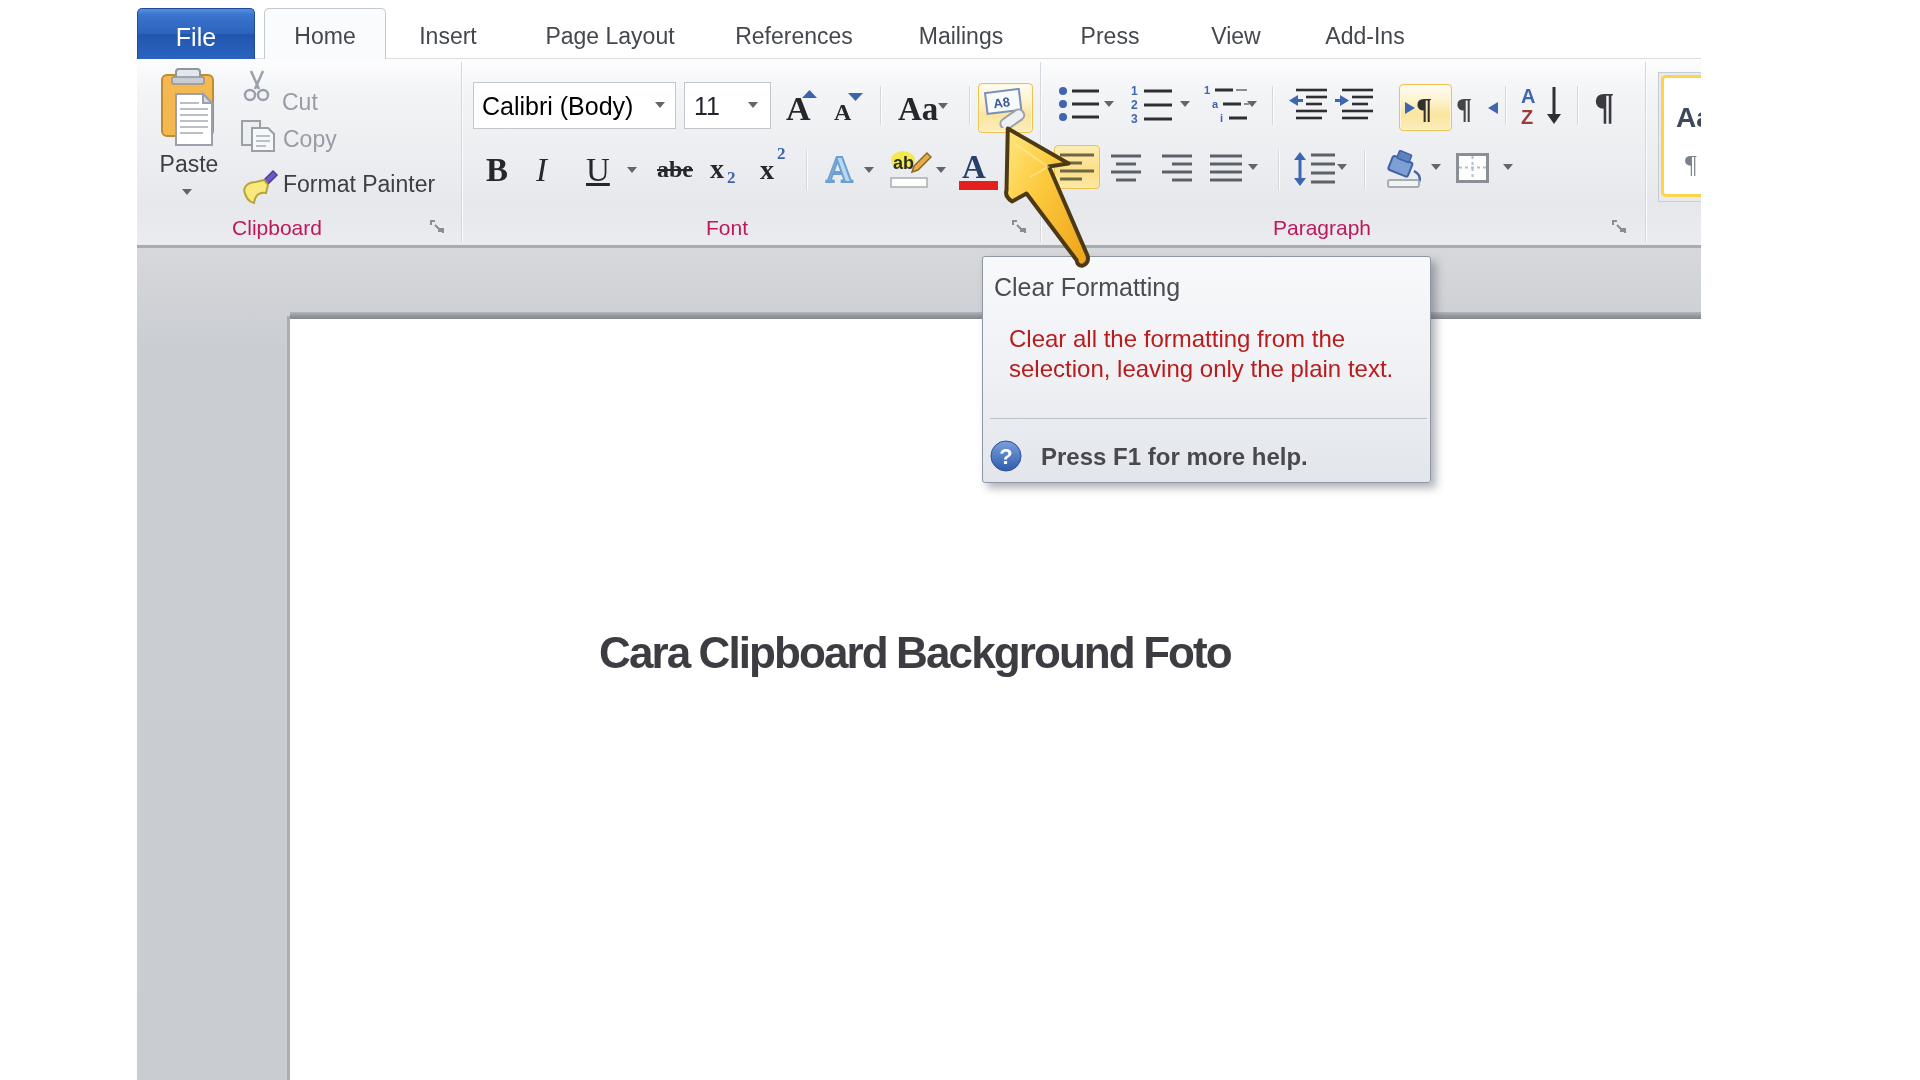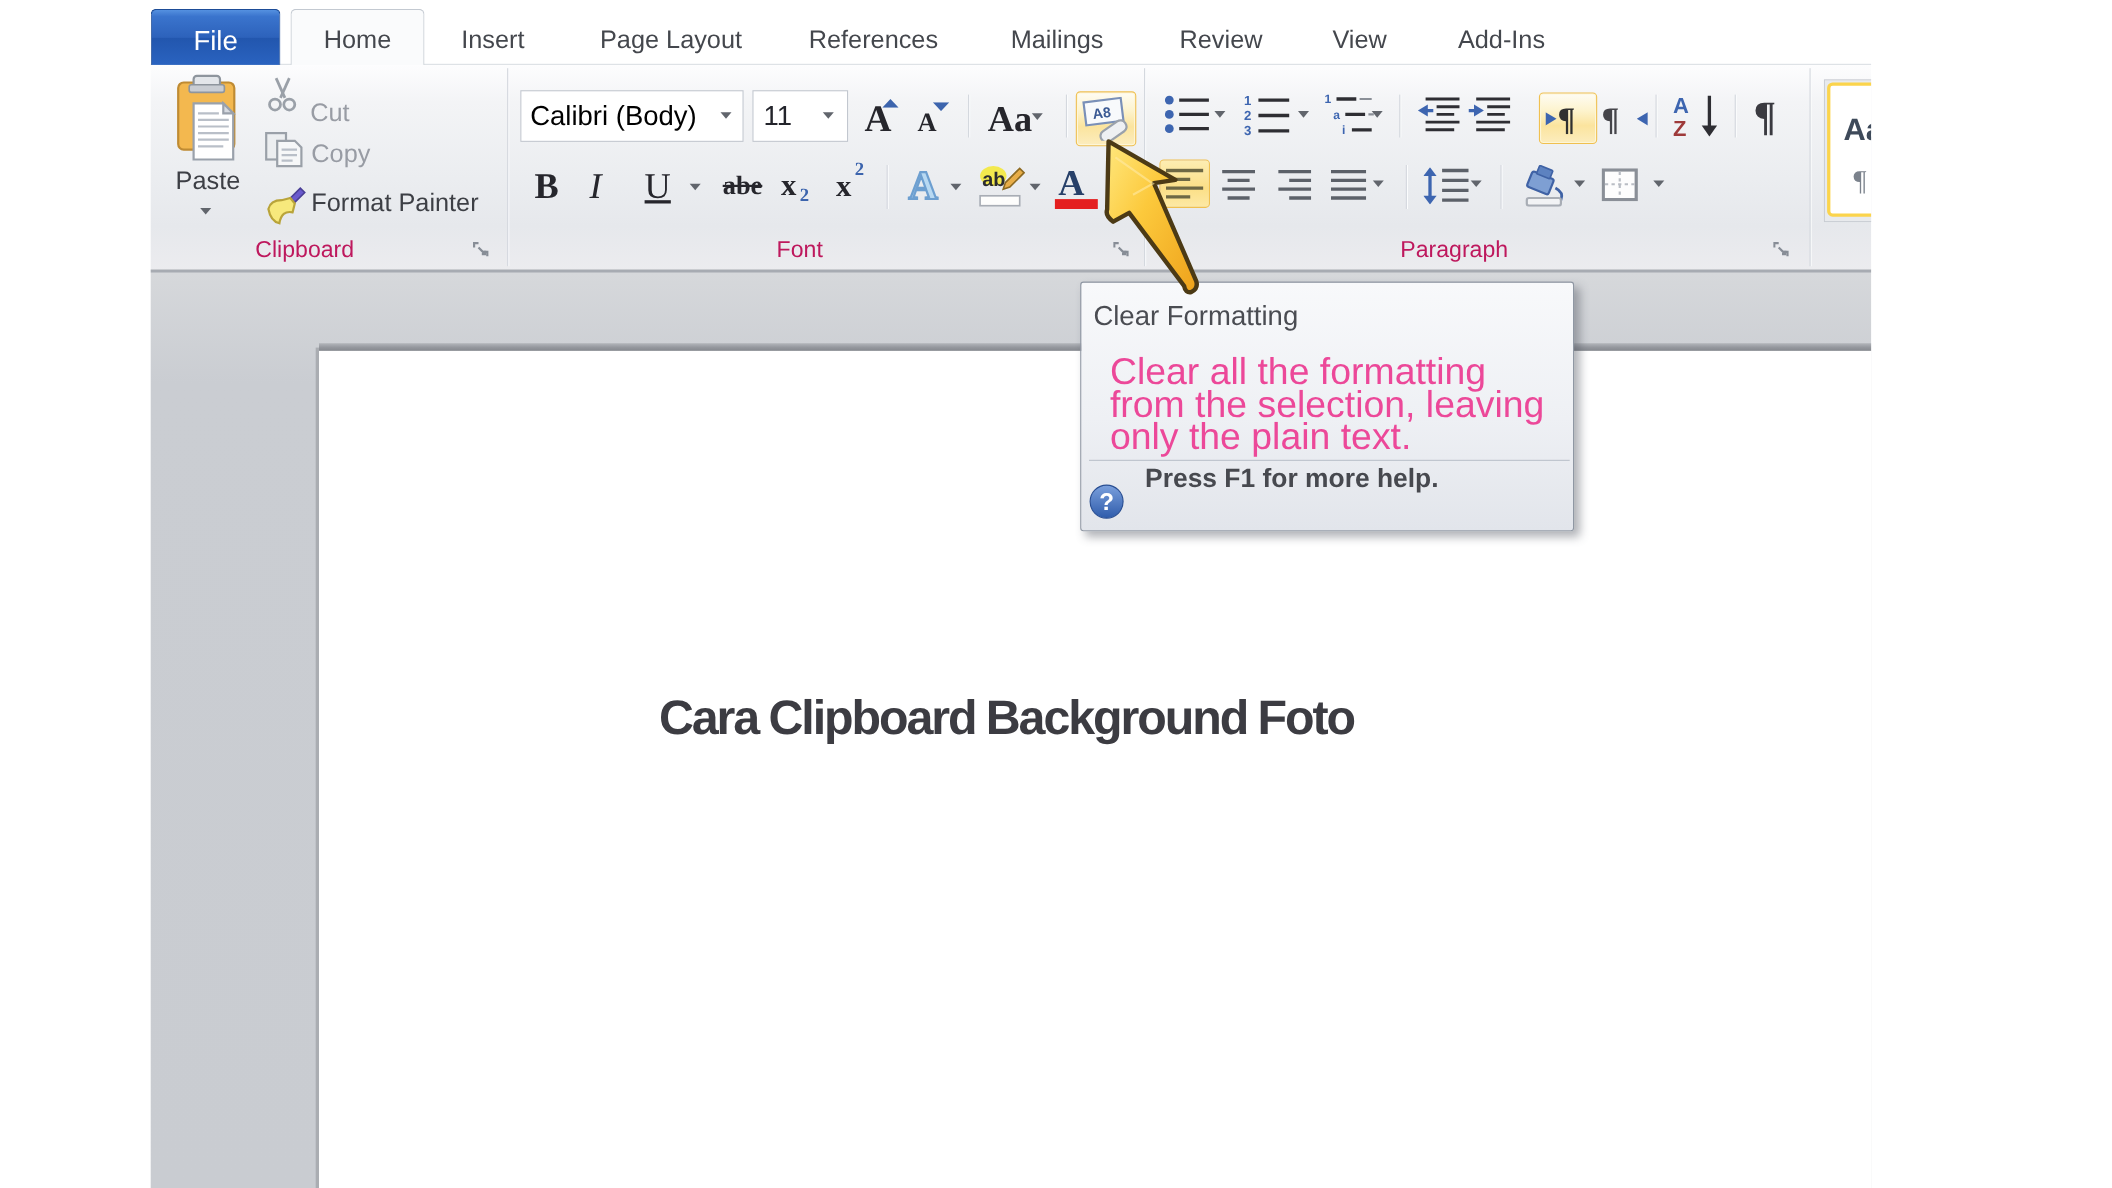--- a/index.html
+++ b/index.html
@@ -35,21 +35,21 @@
  background:linear-gradient(180deg,#5591e0 0%,#3a74cd 12%,#2d62bb 50%,#2256ae 51%,#2a63c0 100%);
  border:1px solid #1d4c97;border-bottom:none;box-sizing:border-box"></div>
 <div class="abs" style="left:196px;top:23px;transform:translateX(-50%);color:#ffffff;font-size:25px">File</div>
 <div class="abs" style="left:264px;top:8px;width:122px;height:51px;border-radius:5px 5px 0 0;
  background:#fafbfc;border:1px solid #c3c9d1;border-bottom:none;box-sizing:border-box"></div>
 <div class="tab" style="left:325px">Home</div>
 <div class="tab" style="left:448px">Insert</div>
 <div class="tab" style="left:610px">Page Layout</div>
 <div class="tab" style="left:794px">References</div>
 <div class="tab" style="left:961px">Mailings</div>
-<div class="tab" style="left:1110px">Review</div>
+<div class="tab" style="left:1110px">Press</div>
 <div class="tab" style="left:1236px">View</div>
 <div class="tab" style="left:1365px">Add-Ins</div>
 
 <svg class="abs" style="left:159px;top:66px" width="62" height="86" viewBox="0 0 62 86">
  <rect x="3" y="9" width="51" height="61" rx="5" fill="#f3b84f" stroke="#bf8b33" stroke-width="2"></rect>
  <rect x="17" y="3" width="24" height="12" rx="3" fill="#e3e6ea" stroke="#8e959d" stroke-width="2"></rect>
  <rect x="13" y="11" width="32" height="7" rx="2" fill="#c9cdd3" stroke="#8e959d" stroke-width="1.5"></rect>
  <g>
   <path d="M17 28 h27 l9 9 v42 h-36 z" fill="#ffffff" stroke="#9aa1ab" stroke-width="2"></path>
   <path d="M44 28 l9 9 h-9 z" fill="#d7dbe1" stroke="#9aa1ab" stroke-width="2"></path>
@@ -323,33 +323,33 @@
 <div class="abs" style="left:287px;top:316px;width:3px;height:764px;background:#aaadb2"></div>
 <div class="abs" style="left:290px;top:319px;width:1411px;height:761px;background:#ffffff"></div>
 <div class="abs" style="left:599px;top:628px;font-size:44px;font-weight:bold;color:#3c3c42;
  letter-spacing:-1.9px;word-spacing:-1px">Cara Clipboard Background Foto</div>
 
 <div class="abs" style="left:982px;top:256px;width:449px;height:227px;
  background:linear-gradient(180deg,#f8f9fb 0%,#eef0f4 55%,#e2e5eb 100%);
  border:1px solid #8f97a3;border-radius:3px;box-sizing:border-box;
  box-shadow:5px 5px 9px rgba(80,85,95,0.45)"></div>
 <div class="abs" style="left:994px;top:273px;font-size:25px;font-weight:normal;color:#4a4c52">Clear Formatting</div>
-<div class="abs" style="left:1009px;top:324px;font-size:34px;color:#ec4899;line-height:29.5px;width:400px">Clear all the formatting from the selection, leaving only the plain text.</div>
+<div class="abs" style="left:1009px;top:324px;font-size:24px;color:#b91c1c;line-height:29.5px;width:400px">Clear all the formatting from the selection, leaving only the plain text.</div>
 <div class="abs" style="left:990px;top:418px;width:437px;height:1px;background:#bcc2cb"></div>
 <svg class="abs" style="left:990px;top:440px" width="32" height="32" viewBox="0 0 32 32">
  <defs>
       <linearGradient id="hg" x1="0" y1="0" x2="0" y2="1">
   <stop offset="0" stop-color="#7ba0dd"></stop>
         <stop offset="1" stop-color="#2f5cab"></stop>
       </linearGradient>
     </defs>
  <circle cx="16" cy="16" r="15" fill="url(#hg)" stroke="#2a4f93" stroke-width="1"></circle>
  <text x="16" y="24" text-anchor="middle" font-family="Liberation Sans" font-size="22" font-weight="bold" fill="#ffffff">?</text>
 </svg>
-<div class="abs" style="left:1041px;top:422px;font-size:24px;font-weight:bold;color:#47494f">Press F1 for more help.</div>
+<div class="abs" style="left:1041px;top:443px;font-size:24px;font-weight:bold;color:#47494f">Press F1 for more help.</div>
 
 <svg class="abs" style="left:995px;top:118px" width="110" height="160" viewBox="995 118 110 160">
  <defs>
       <linearGradient id="ag" x1="0" y1="0" x2="1" y2="0.9">
   <stop offset="0" stop-color="#ffe87e"></stop>
         <stop offset="0.45" stop-color="#fcc93c"></stop>
   <stop offset="1" stop-color="#efa51e"></stop>
       </linearGradient>
     </defs>
  <path d="M1007.8 128.5 L1068.5 163.5 L1049 166.5 L1087.5 255.5

